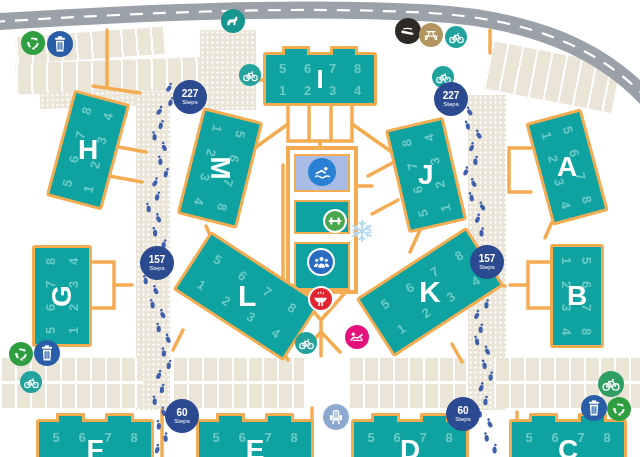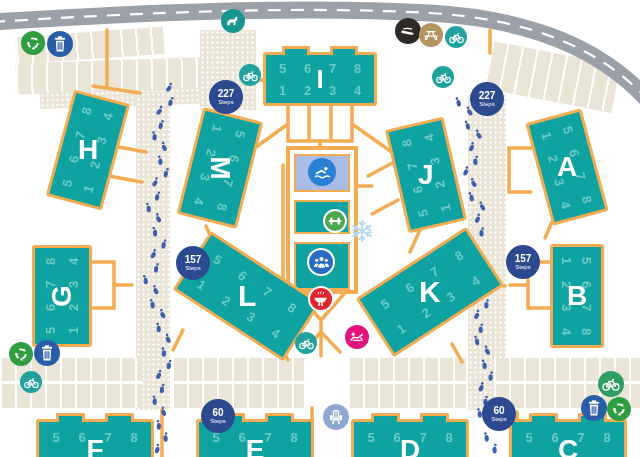--- a/index.html
+++ b/index.html
@@ -13,21 +13,21 @@
   .building{position:absolute;background:#0ea3a1;border:3px solid #f3ac52;border-radius:3px;z-index:10;box-sizing:border-box;}
   .brows{display:flex;flex-direction:column;justify-content:space-around;height:100%;padding:2px 4px;box-sizing:border-box;}
   .brow{display:flex;justify-content:space-around;}
   .unit{color:#6ccac6;font-weight:bold;font-size:13px;line-height:1;display:inline-block;}
   .bletter{position:absolute;left:0;top:0;right:0;bottom:0;display:flex;align-items:center;justify-content:center;}
   .bletter span{color:#fff;font-weight:bold;display:inline-block;line-height:1;}
   .tab{position:absolute;height:9px;background:#0ea3a1;border:3px solid #f3ac52;border-bottom:none;border-radius:2px 2px 0 0;top:-9px;box-sizing:border-box;}
   .icon-circle{position:absolute;border-radius:50%;display:flex;align-items:center;justify-content:center;z-index:30;box-sizing:border-box;}
   .icon-circle.ring{border:2px solid #fff;}
   .icon-plain{position:absolute;z-index:30;display:flex;align-items:center;justify-content:center;}
-  .badge{position:absolute;width:34px;height:34px;border-radius:50%;display:flex;flex-direction:column;align-items:center;justify-content:center;line-height:1;z-index:32;color:#fff;margin-left:36px;}
+  .badge{position:absolute;width:34px;height:34px;border-radius:50%;display:flex;flex-direction:column;align-items:center;justify-content:center;line-height:1;z-index:32;color:#fff;}
   .badge .n{font-size:10px;font-weight:bold;}
   .badge .s{font-size:6px;}
   .amenity{position:absolute;left:286px;top:146px;width:72px;height:148px;border:4px solid #f3ac52;background:#fff;z-index:10;box-sizing:border-box;}
   .ablock{position:absolute;border:2px solid #f3ac52;box-sizing:border-box;}
 </style>
 </head>
 <body>
 
 <div id="map">
   <svg id="base-svg" width="640" height="457">

